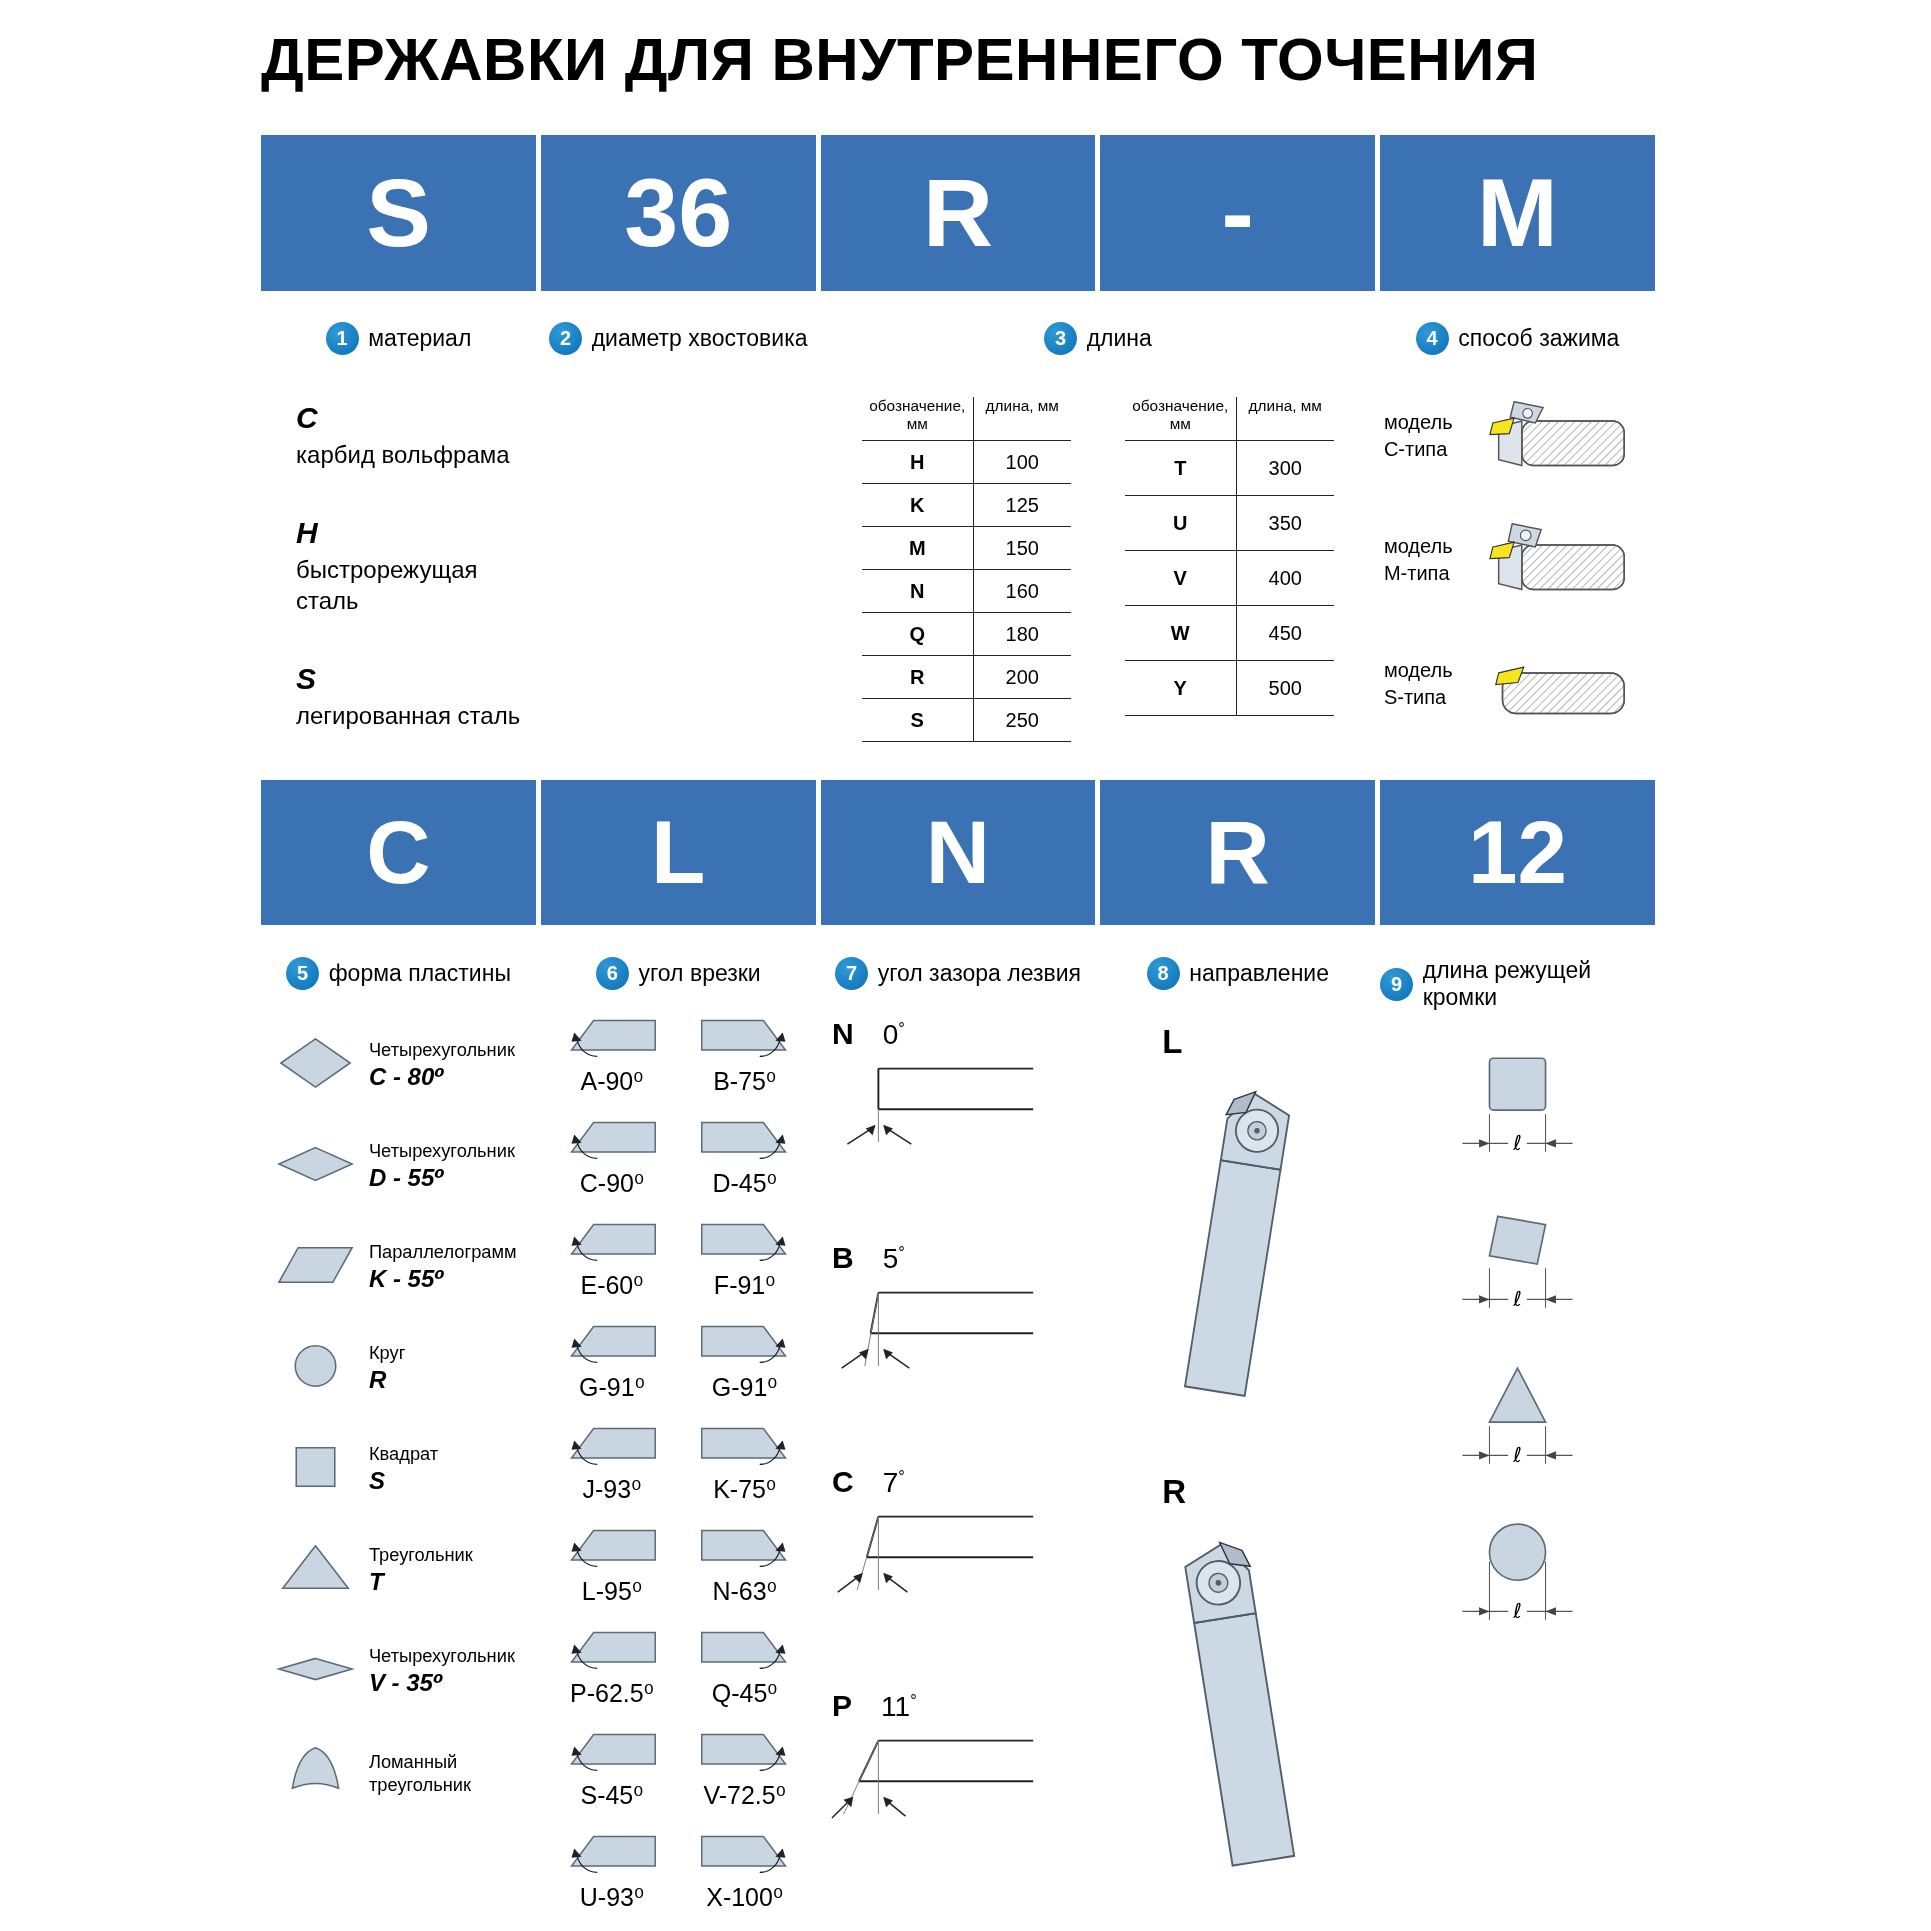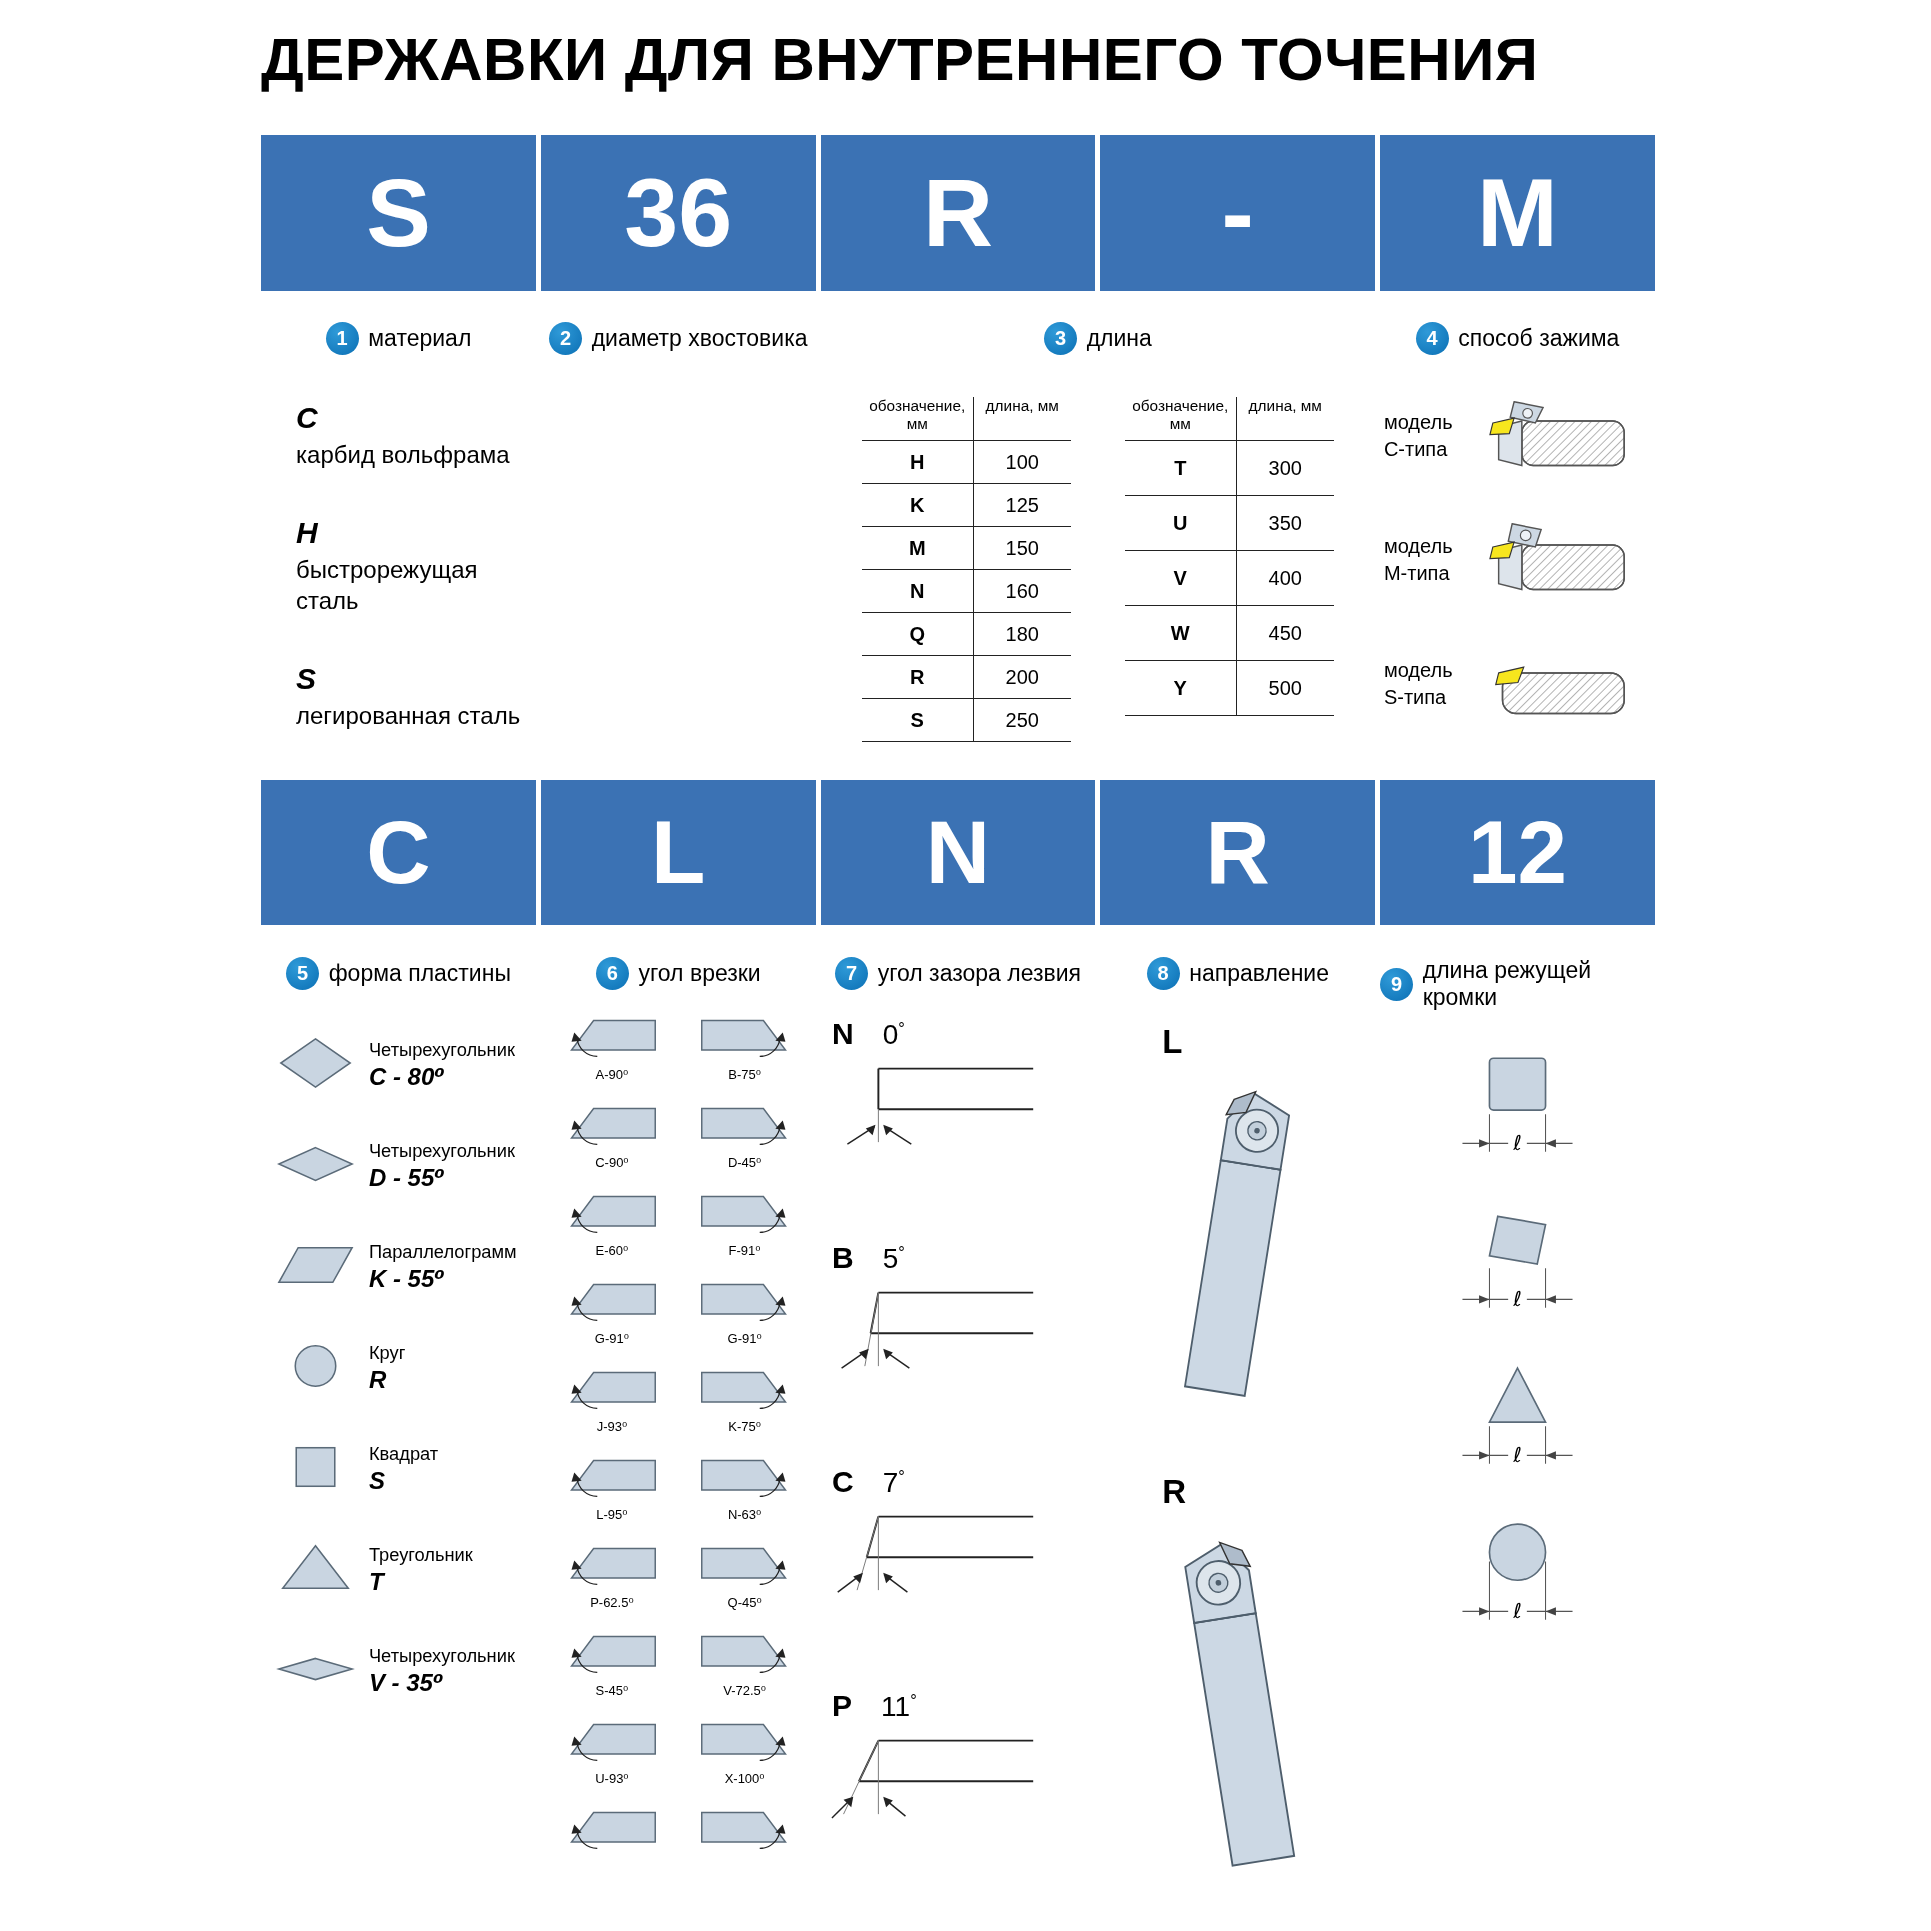--- a/index.html
+++ b/index.html
@@ -51,21 +51,21 @@
   .shape-icon{width:79px;height:56px;flex:0 0 auto}
   .shape-fill{fill:var(--shape-fill,#c9d5e1);stroke:#5b6b79;stroke-width:1.6}
   .shape-name{font-size:18.3px;line-height:1.25;max-width:150px}
   .shape-code{font-size:24px;font-weight:700;font-style:italic;margin-top:1.9px}
 
   
   .g6-grid{display:grid;grid-template-columns:1fr 1fr;column-gap:5.8px;row-gap:21px;margin:25px 7.7px 0}
   .g6-item{text-align:center}
   .g6-svg{width:104px;height:46px}
   .g6-item:nth-child(even) .g6-svg{transform:scaleX(-1)}
-  .g6-label{font-size:13px;margin-top:1.9px}
+  .g6-label{font-size:25px;margin-top:1.9px}
 
   
   .g7-item{margin:27px 0 0 9.7px}
   .g7-item + .g7-item{margin-top:91px}
   .g7-head{display:flex;align-items:baseline;gap:29px;margin-left:1.9px}
   .g7-letter{font-size:30px;font-weight:700}
   .g7-num{font-size:28px}
   .g7-deg{font-size:16.4px;vertical-align:super}
   .g7-svg{width:209px;height:97px;margin-top:1.9px;display:block}
   .bar{stroke:#222;stroke-width:2}
@@ -327,20 +327,29 @@
           <div class="shape-code">T</div>
         </div>
       </div>
       <div class="shape-item">
         <svg class="shape-icon" viewBox="0 0 82 58">
           <polygon class="shape-fill" points="41,18 79,29 41,40 3,29"></polygon>
         </svg>
         <div>
           <div class="shape-name">Четырехугольник</div>
           <div class="shape-code">V - 35⁰</div>
+        </div>
+      </div>
+      <div class="shape-item">
+        <svg class="shape-icon" viewBox="0 0 82 58">
+          <path class="shape-fill" d="M41,6 Q59,12 65,48 Q41,38 17,48 Q23,12 41,6 Z"></path>
+        </svg>
+        <div>
+          <div class="shape-name">Ломанный треугольник</div>
+          <div class="shape-code"></div>
         </div>
       </div>
     </div>
 
     <div class="section">
       <div class="sec-head">
         <span class="badge">6</span>
         <span class="sec-label">угол врезки</span>
       </div>
       <div class="g6-grid">

